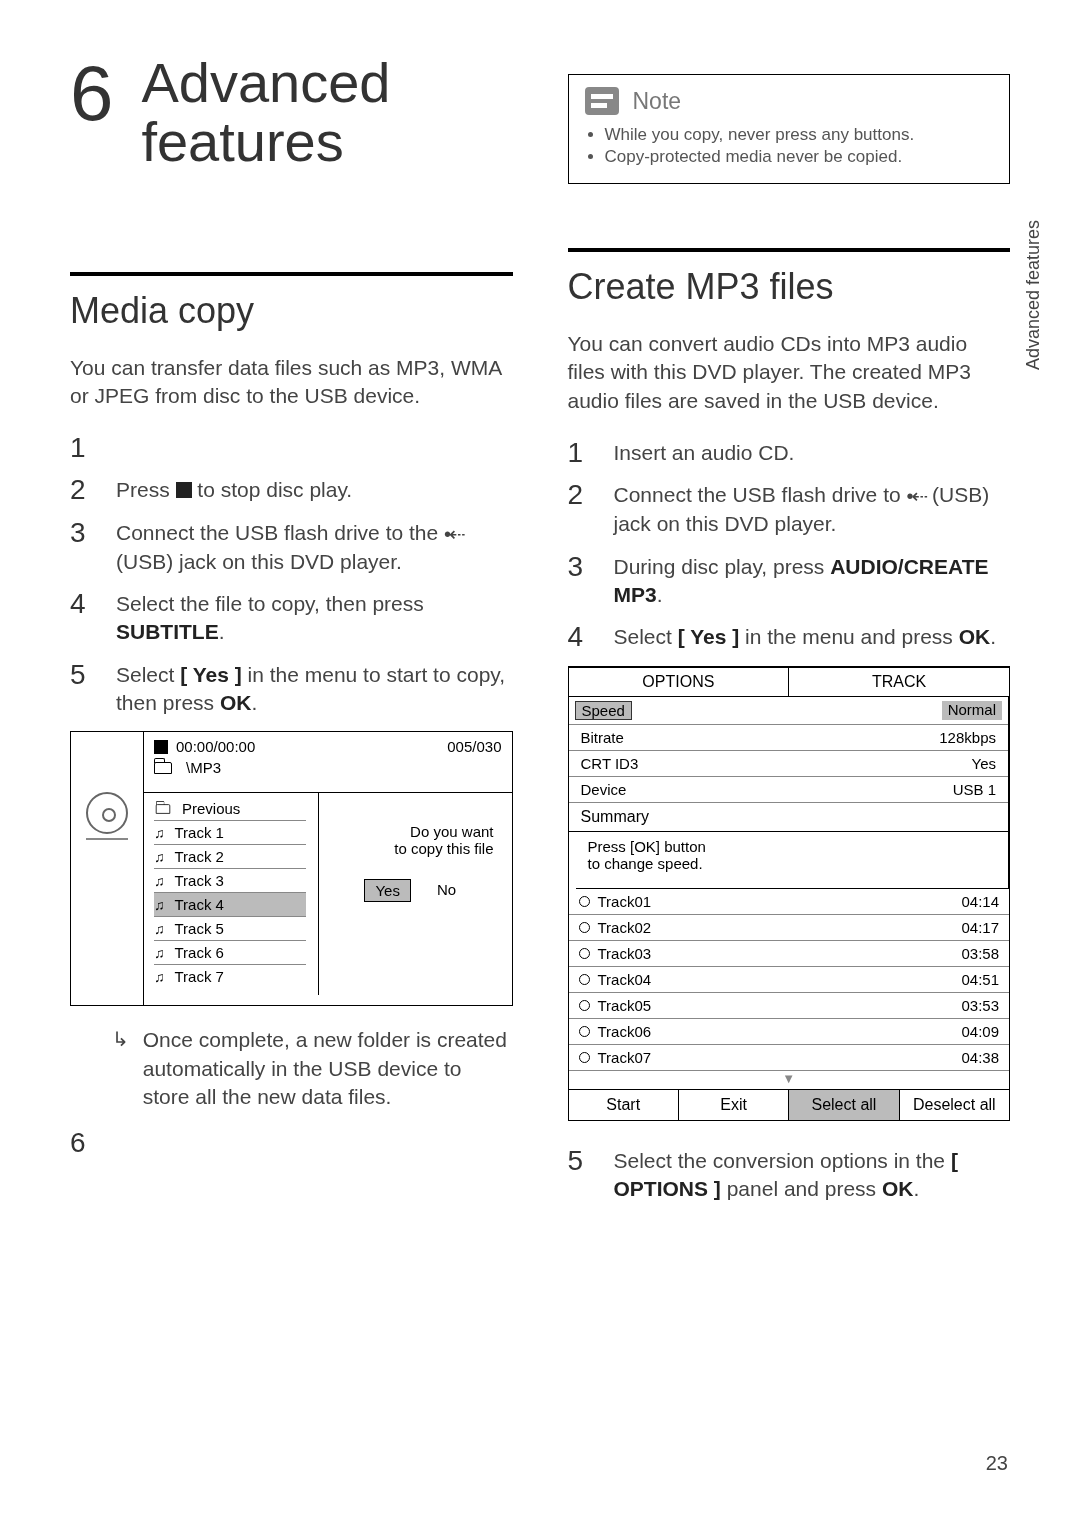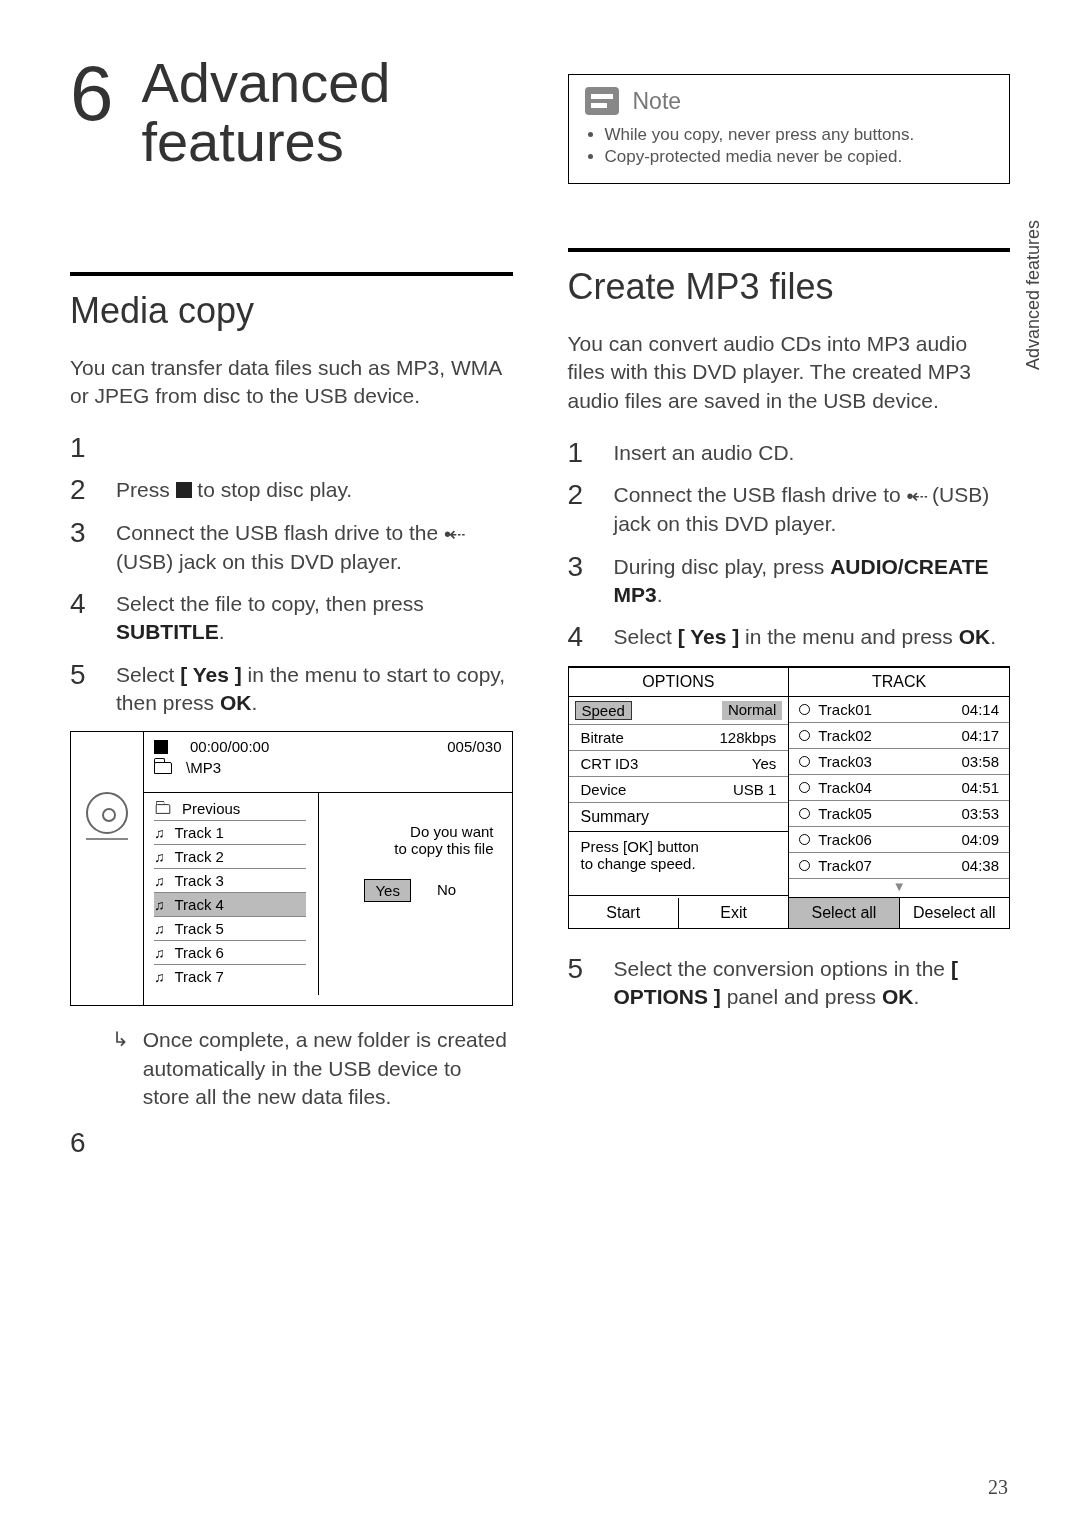--- a/index.html
+++ b/index.html
@@ -29,24 +29,23 @@
     right: 36px;
     top: 220px;
     writing-mode: vertical-rl;
     transform: rotate(180deg);
     font-size: 18px;
     color: #444;
   }
   .page-num {
     position: absolute;
     right: 72px;
-    bottom: 28px;
+    bottom: 52px;
     font-size: 20px;
     color: #444;
-    font-family: Liberation Serif, serif;
   }
   
   .chapter {
     display: flex;
     align-items: flex-start;
     gap: 28px;
     margin-top: -16px;
   }
   .chapter-num {
     font-size: 78px;
@@ -140,21 +139,21 @@
     height: 2px; background: #888;
     width: 42px; margin: 4px auto 0;
   }
   .fig1-mid {
     flex: 1;
     border-left: 1px solid #000;
     padding: 6px 0 0 0;
   }
   .fig1-header {
     display: flex; align-items: center;
-    gap: 22px;
+    gap: 8px;
     padding: 0 10px;
     font-size: 15px;
   }
   .fig1-header .sq { width:14px; height:14px; background:#000; }
   .fig1-counter { flex:1; }
   .fig1-row2 {
     display:flex; align-items:center; gap:14px;
     padding: 4px 10px 16px 10px;
     font-size:15px;
     border-bottom: 1.5px solid #000;
@@ -250,43 +249,44 @@
   .fig2-head {
     display:flex;
     border-top:1.5px solid #000;
     border-bottom:1.5px solid #000;
   }
   .fig2-head > div {
     flex:1; text-align:center; font-size:16px;
     padding:5px 0;
   }
   .fig2-head > div:first-child { border-right:1.5px solid #000; }
-  .fig2-body { display:flex; }
+  .fig2-body { display:flex;flex-direction:column; }
   .fig2-left { flex:1; border-right:1.5px solid #000; }
   .fig2-right { flex:1; }
   .opt-row {
     display:flex; justify-content:space-between;
     font-size:15px;
     padding:4px 12px;
     border-bottom:1px solid #888;
   }
   .opt-row.sel span:first-child {
     background:#bbb; padding:0 6px; margin-left:-6px;
     border:1px solid #333;
   }
   .opt-row.sel span:last-child {
     background:#bbb; padding:0 6px; margin-right:-6px;
   }
   .summary-row {
     font-size:16px; padding:5px 12px;
     border-bottom:1.5px solid #000;
   }
   .hint-box {
-    font-size:15px; padding:6px 12px 23px;
+    font-size:15px; padding:6px 12px 16px;
     border-bottom:1.5px solid #000;
+    margin-left:7px;
   }
   .trk-row {
     display:flex; align-items:center;
     font-size:15px;
     padding:4px 10px;
     border-bottom:1px solid #888;
   }
   .trk-row:last-of-type { border-bottom:none; }
   .radio {
     width:11px; height:11px; border:1.5px solid #000;

